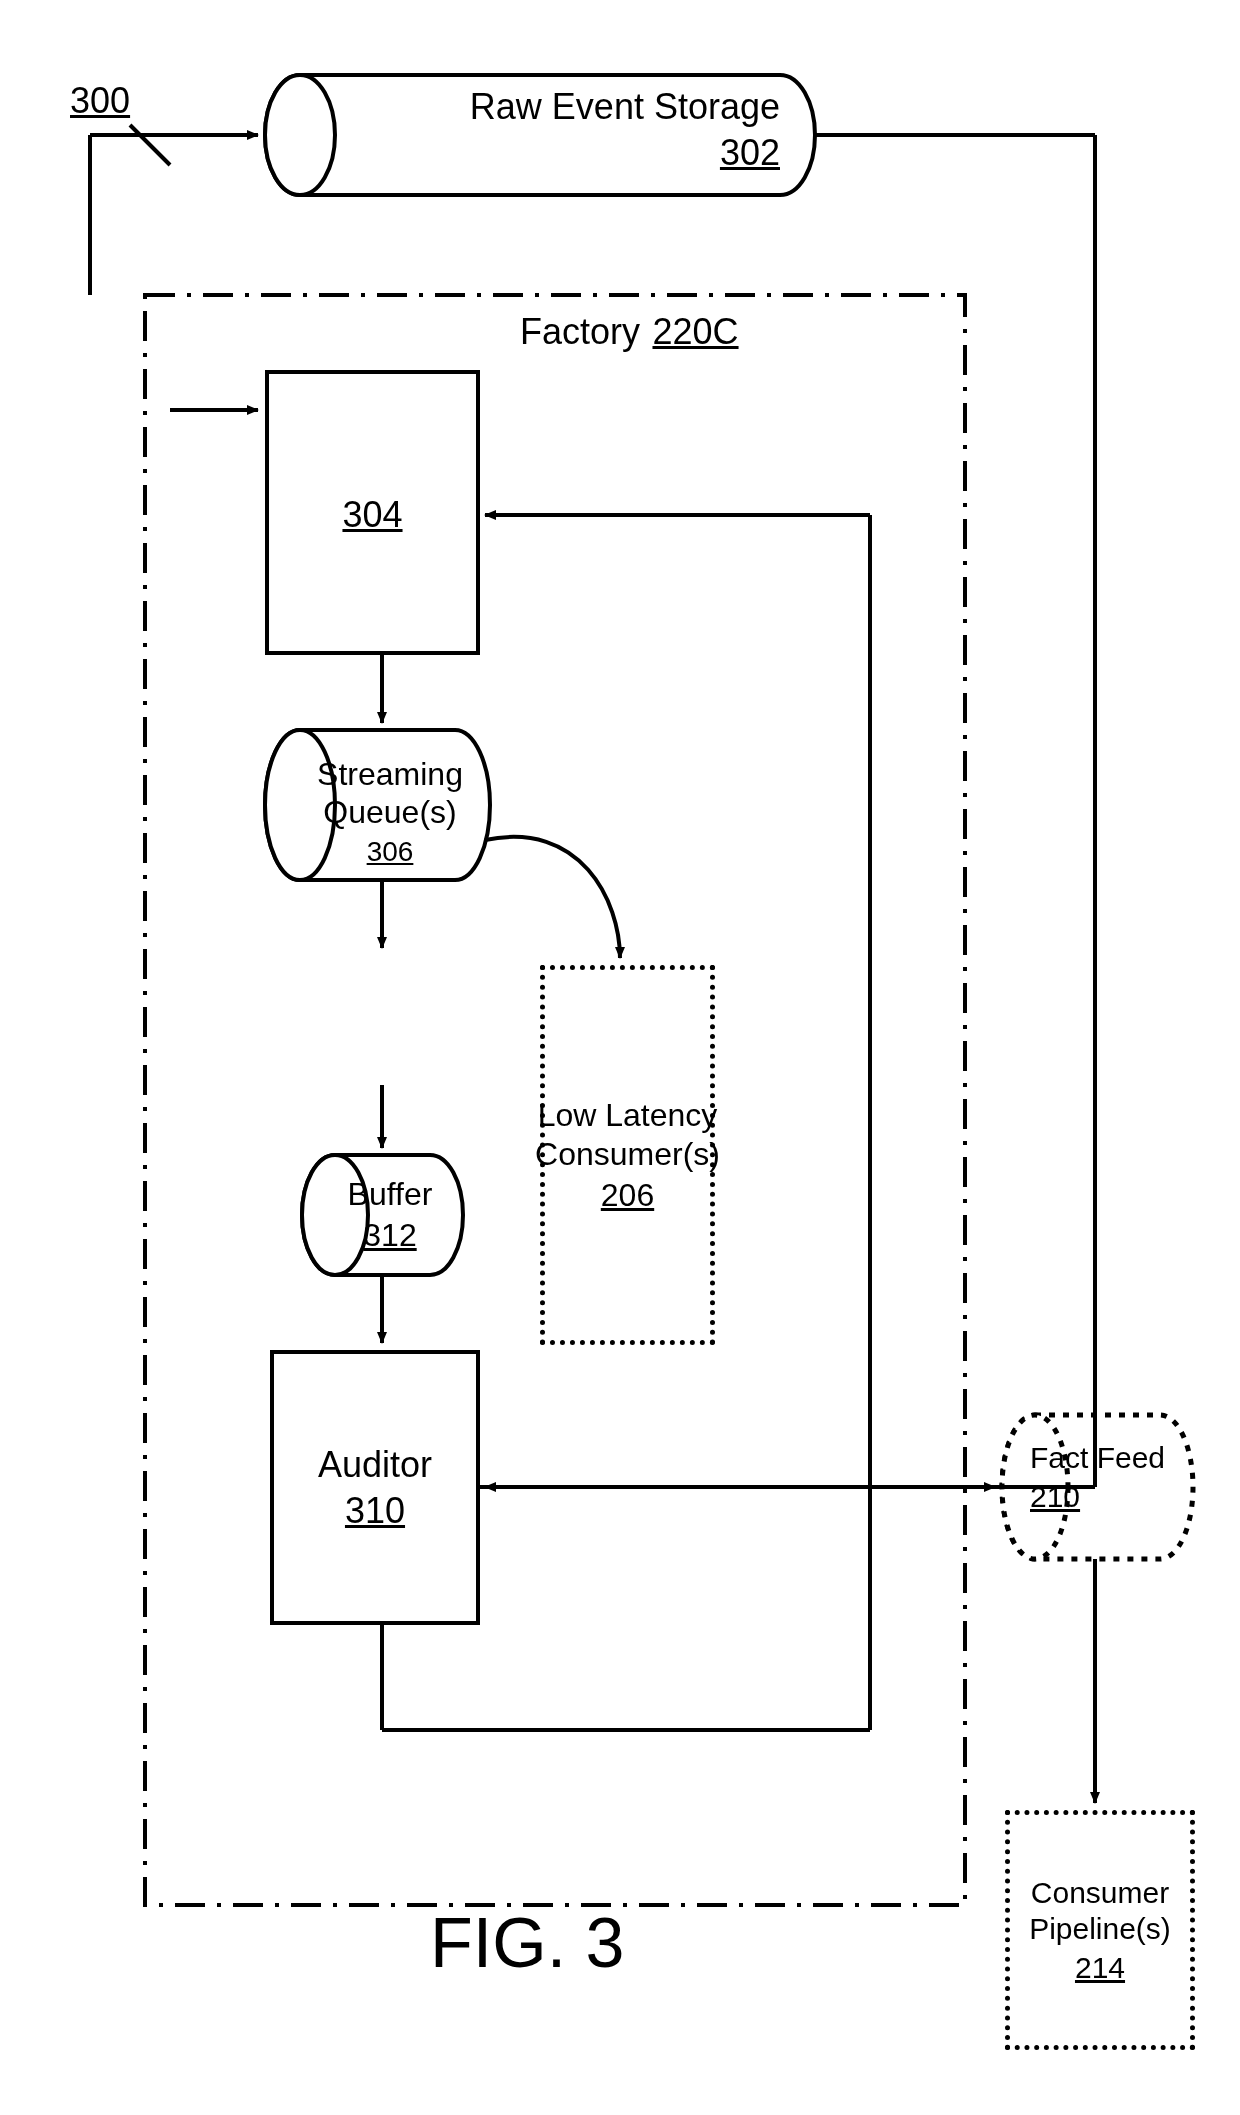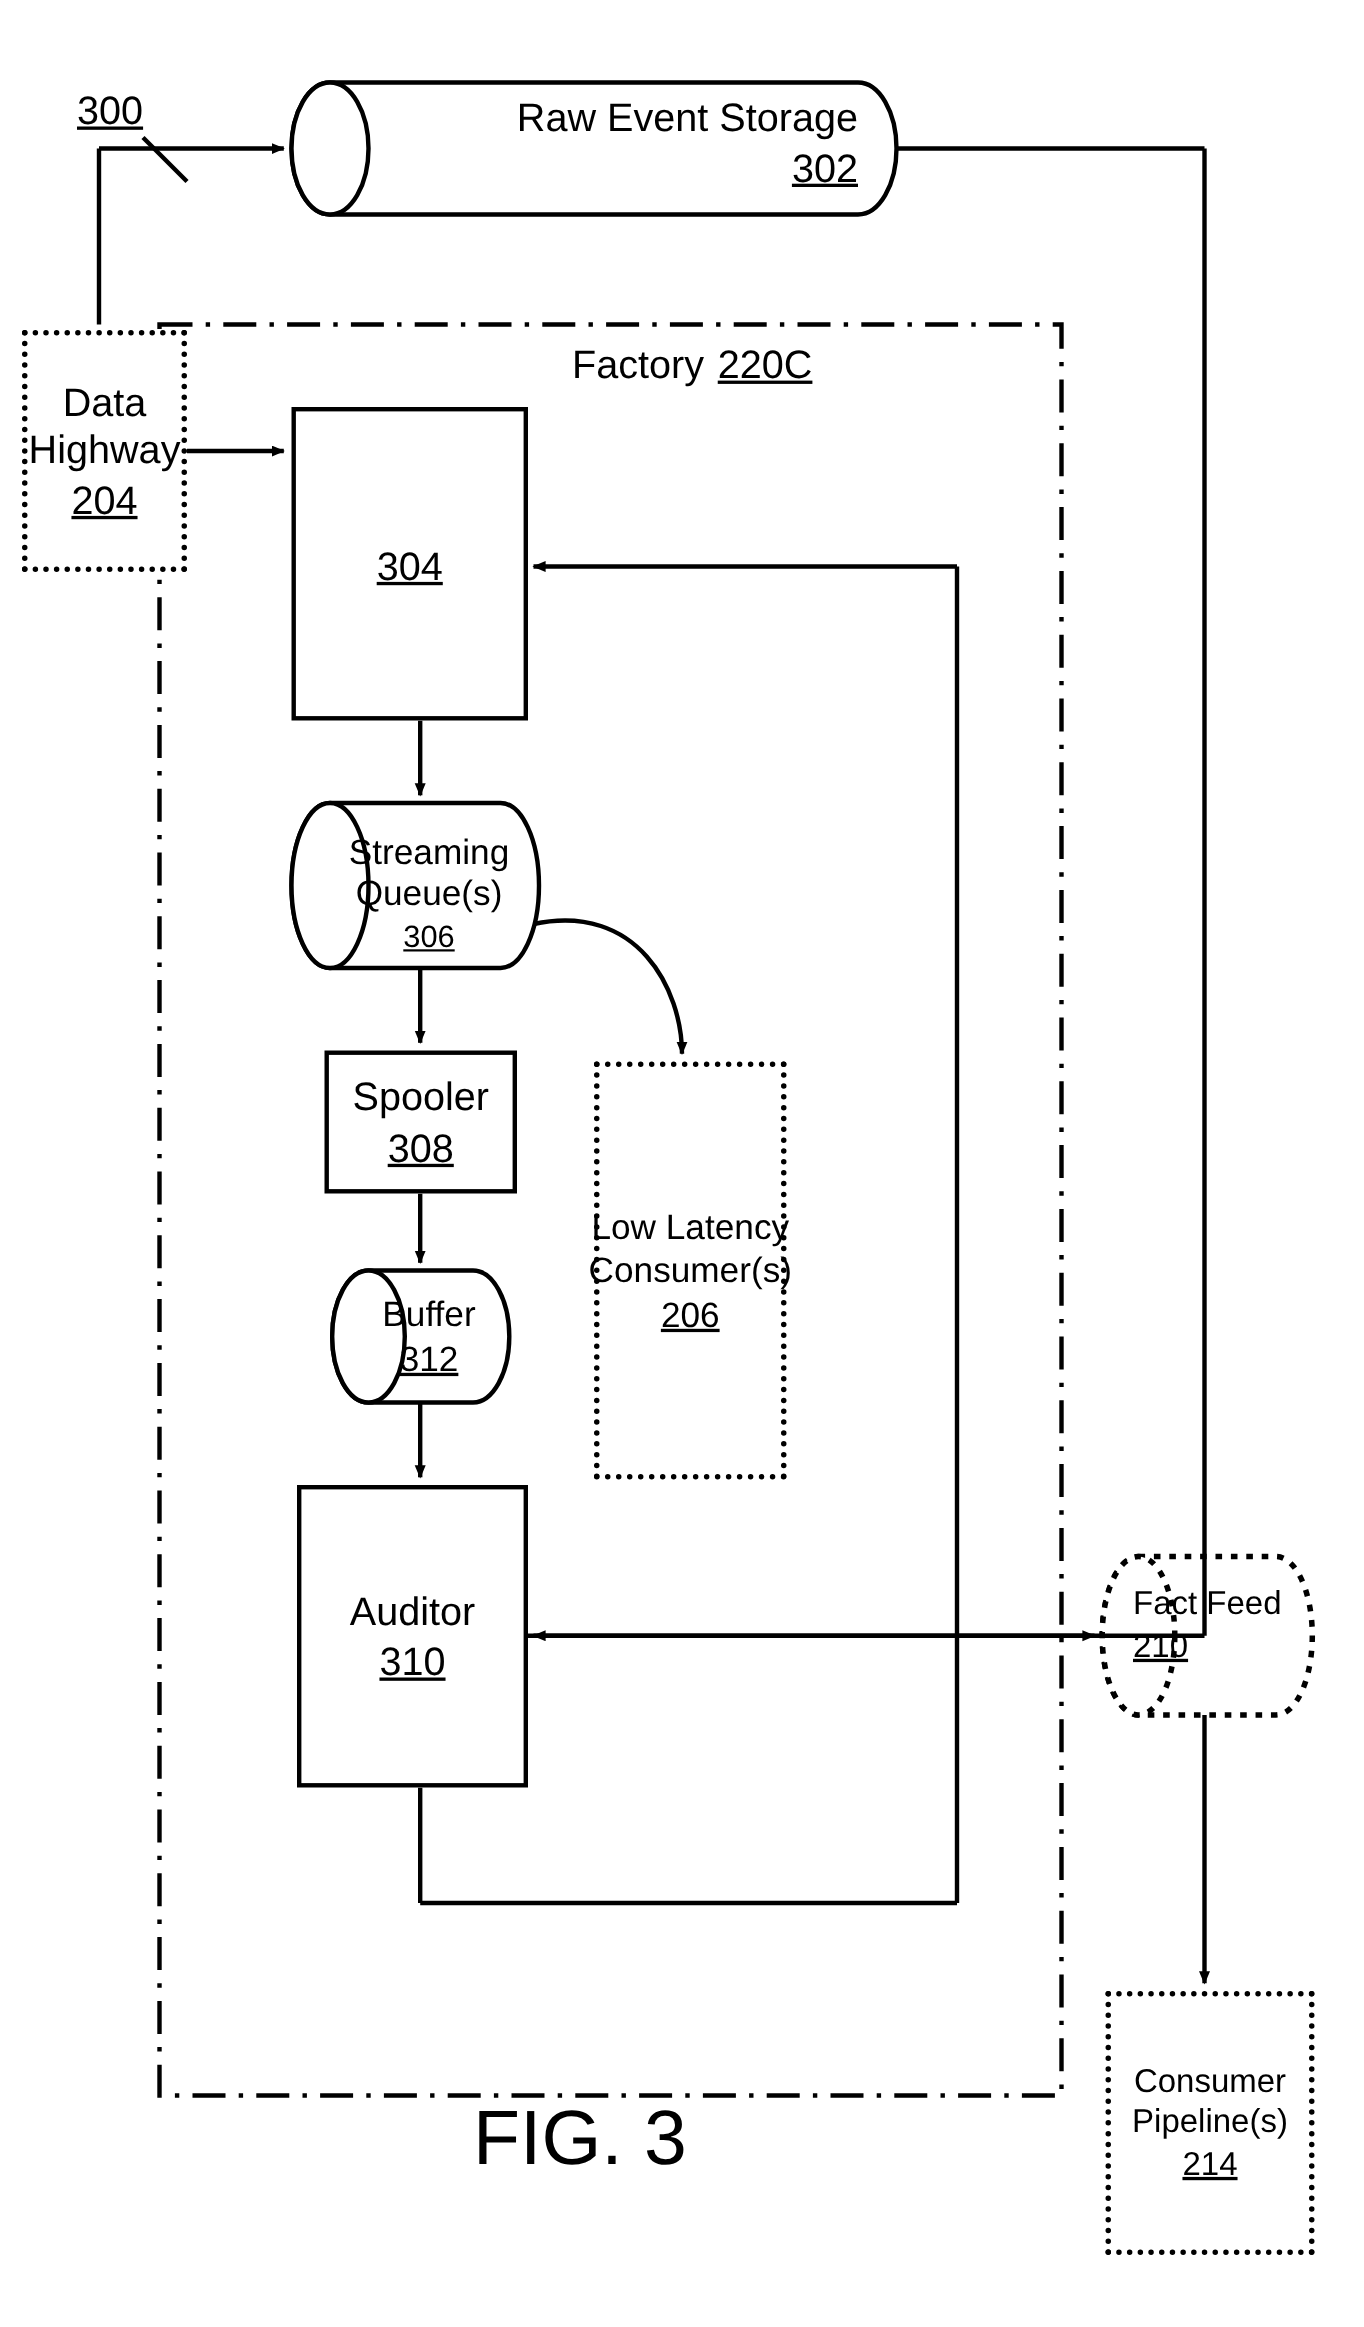--- a/index.html
+++ b/index.html
@@ -137,43 +137,35 @@
 
   </svg>
 
   <div class="ref-label" style="left:70px; top:80px;">300</div>
 
   <div style="position:absolute; left:340px; top:85px; width:440px; text-align:right;">
     <div class="label-main">Raw Event Storage</div>
     <div class="label-ref">302</div>
   </div>
 
-  <div class="box dotted" style="left:20px; top:300px; width:150px; height:220px;">
-    <div class="label-main">Data Highway</div>
-    <div class="label-ref">204</div>
-  </div>
 
   <div style="position:absolute; left:520px; top:310px; text-align:left;">
     <span class="label-main" style="display:inline;">Factory</span>
     <span class="label-ref" style="display:inline; margin-left:8px;">220C</span>
   </div>
 
   <div class="box" style="left:265px; top:370px; width:215px; height:285px;">
     <div class="label-ref">304</div>
   </div>
 
   <div style="position:absolute; left:300px; top:755px; width:180px; text-align:center;">
     <div class="label-main" style="font-size:32px;">Streaming Queue(s)</div>
     <div class="label-ref" style="font-size:28px;">306</div>
   </div>
 
-  <div class="box" style="left:295px; top:955px; width:175px; height:130px;">
-    <div class="label-main">Spooler</div>
-    <div class="label-ref">308</div>
-  </div>
 
   <div class="box dotted" style="left:540px; top:965px; width:175px; height:380px;">
     <div class="label-main" style="font-size:32px;">Low Latency Consumer(s)</div>
     <div class="label-ref" style="font-size:32px;">206</div>
   </div>
 
   <div style="position:absolute; left:330px; top:1175px; width:120px; text-align:center;">
     <div class="label-main" style="font-size:32px;">Buffer</div>
     <div class="label-ref" style="font-size:32px;">312</div>
   </div>

